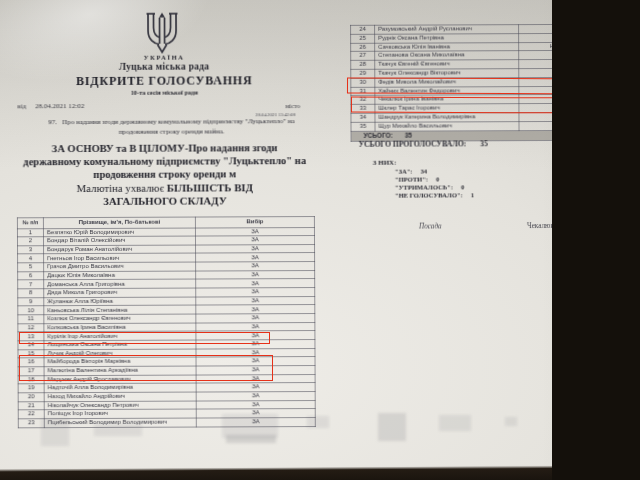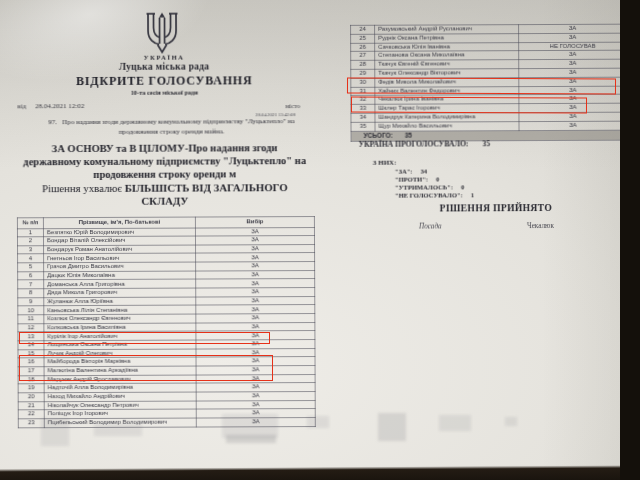--- a/index.html
+++ b/index.html
@@ -1,18 +1,18 @@
 <!DOCTYPE html>
 <html><head>
 <meta charset="utf-8">
 <style>
   html,body{margin:0;padding:0;}
   body{width:640px;height:480px;overflow:hidden;background:#14100b;position:relative;
        font-family:"Liberation Serif","DejaVu Serif",serif;}
-  #canvas{position:absolute;inset:0;width:620px;height:480px;overflow:hidden;}
+  #canvas{position:absolute;inset:0;width:552px;height:480px;overflow:hidden;}
 
   .paper{position:absolute;left:-6px;top:-6px;width:652px;height:480px;border-radius:2px;
     background:
       linear-gradient(180deg, rgba(150,148,140,.28) 0px, rgba(150,148,140,.10) 95px, rgba(255,255,255,0) 175px),
       linear-gradient(270deg, rgba(140,138,128,.18) 0%, rgba(255,255,255,0) 16%),
       radial-gradient(900px 520px at 35% 78%, #efede8 0%, #e4e2dc 45%, #d6d4ce 78%, #cbc9c3 100%);
   }
   .sheen{position:absolute;left:-30px;top:-42px;width:250px;height:125px;border-radius:50%;
     background:radial-gradient(ellipse at 50% 50%, rgba(255,255,255,.45), rgba(255,255,255,0) 70%);
     transform:rotate(-14deg);}
@@ -119,21 +119,21 @@
 
     <div class="abs ctr agenda">97.&nbsp;&nbsp;&nbsp;Про надання згоди державному комунальному підприємству "Луцьктепло" на продовження строку оренди майна.</div>
     <div class="abs stamp-time">28.04.2021 13:42:08</div>
 
     <div class="abs ctr motion">
       <div class="nw">ЗА ОСНОВУ та В ЦІЛОМУ-Про надання згоди</div>
       <div class="nw">державному комунальному підприємству "Луцьктепло" на</div>
       <div class="nw">продовження строку оренди м</div>
     </div>
     <div class="abs ctr rule">
-      <span>Рішення ухвалює</span>
+      <span>Малютіна ухвалює</span>
       <span class="b">БІЛЬШІСТЬ ВІД ЗАГАЛЬНОГО СКЛАДУ</span>
     </div>
 
     <table class="abs tbl-left">
       <colgroup>
           <col style="width:26px">
           <col style="width:152px">
           <col style="width:119px">
         </colgroup>
       <thead>
@@ -333,36 +333,35 @@
       <tbody>
         <tr class="total-row">
           <td colspan="3">
             <span>УСЬОГО:</span><span class="tv">35</span>
           </td>
         </tr>
       </tbody>
     </table>
 
     <div class="abs sum-line s-total">
-      <span>УКРАЇНА ПРОГОЛОСУВАЛО:</span><span class="v">35</span>
+      <span>УСЬОГО ПРОГОЛОСУВАЛО:</span><span class="v">35</span>
     </div>
     <div class="abs sum-line s-ofthem">З НИХ:</div>
     <div class="abs sum-line s-item s-za">
       <span>"ЗА":</span><span class="v">34</span>
     </div>
     <div class="abs sum-line s-item s-pr">
       <span>"ПРОТИ":</span><span class="v">0</span>
     </div>
     <div class="abs sum-line s-item s-ut">
       <span>"УТРИМАЛОСЬ":</span><span class="v">0</span>
     </div>
     <div class="abs sum-line s-item s-ne">
       <span>"НЕ ГОЛОСУВАЛО":</span><span class="v">1</span>
     </div>
-    <div class="abs ctr decision">РІШЕННЯ ПРИЙНЯТО</div>
     <div class="abs sig sig-pos">Посада</div>
     <div class="abs sig sig-name">Чекалюк</div>
   </div>
 
   <div class="redbox rb1" style="border-color: rgb(230, 49, 25);"></div>
   <div class="redbox rb2" style="border-color: rgb(230, 49, 25);"></div>
   <div class="redbox rb3" style="border-color: rgb(230, 49, 25);"></div>
   <div class="redbox rb4" style="border-color: rgb(230, 49, 25);"></div>
 
   <div class="desk"></div>

